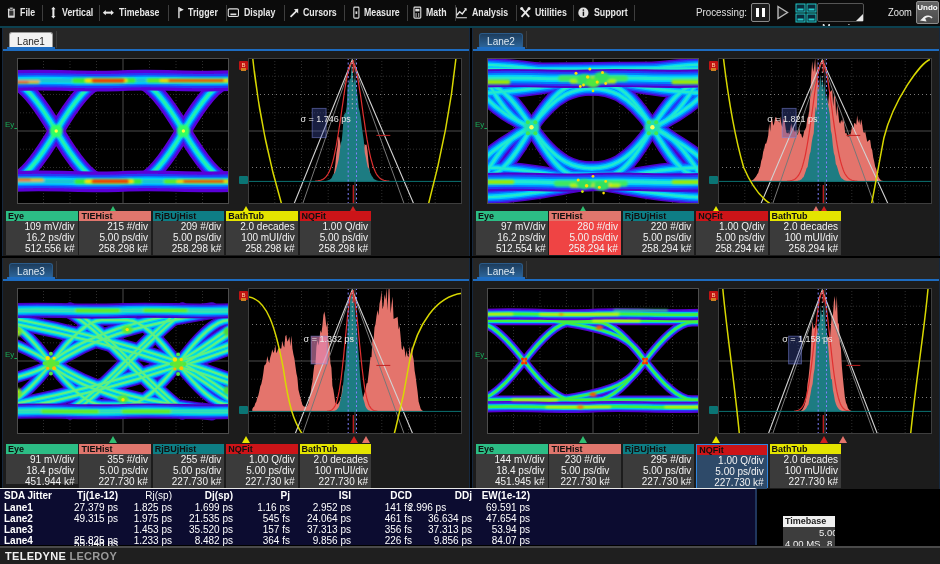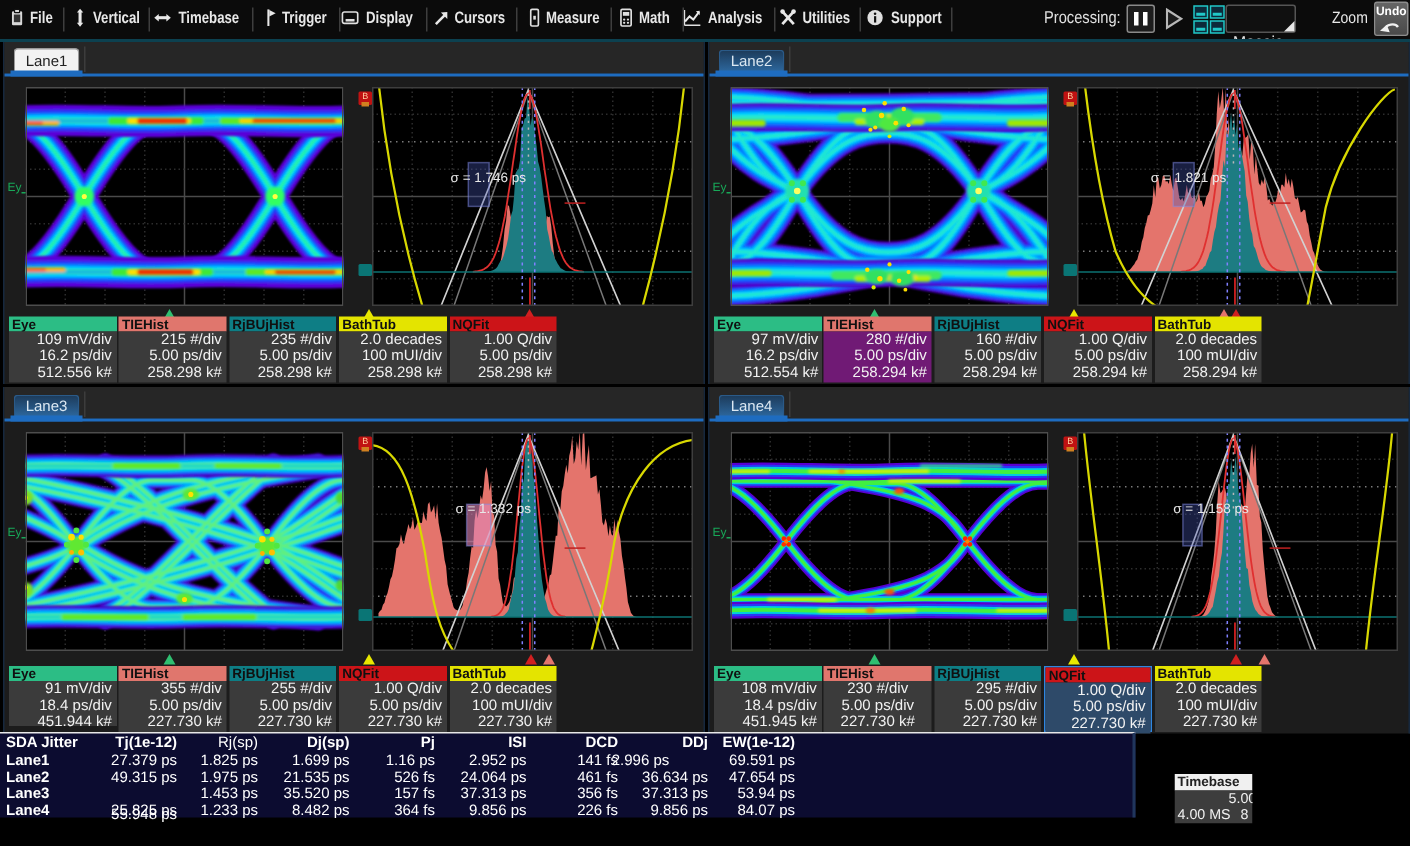--- a/index.html
+++ b/index.html
@@ -274,21 +274,21 @@
         <div style="position:absolute;left:0;top:0;width:100%;height:10px;background:#e0766d;font-size:9px;font-weight:bold;color:#101010;padding-left:2px;box-sizing:border-box;line-height:10px">TIEHist</div>
         <div style="position:absolute;left:0;top:10px;width:100%;height:34px;background:#3b3b3b;font-size:10px;color:#f2f2f2;text-align:right;padding:0 3px;box-sizing:border-box;line-height:11.2px">
           <div>215 #/div</div>
           <div>5.00 ps/div</div>
           <div>258.298 k#</div>
         </div>
       </div>
 <div style="position:absolute;left:149.8px;top:183px;width:71.5px;height:44px;box-sizing:border-box">
         <div style="position:absolute;left:0;top:0;width:100%;height:10px;background:#0e7e85;font-size:9px;font-weight:bold;color:#101010;padding-left:2px;box-sizing:border-box;line-height:10px">RjBUjHist</div>
         <div style="position:absolute;left:0;top:10px;width:100%;height:34px;background:#3b3b3b;font-size:10px;color:#f2f2f2;text-align:right;padding:0 3px;box-sizing:border-box;line-height:11.2px">
-          <div>235 #/div</div>
+          <div>209 #/div</div>
           <div>5.00 ps/div</div>
           <div>258.298 k#</div>
         </div>
       </div>
 <div style="position:absolute;left:223.2px;top:183px;width:71.5px;height:44px;box-sizing:border-box">
         <div style="position:absolute;left:0;top:0;width:100%;height:10px;background:#e4e400;font-size:9px;font-weight:bold;color:#101010;padding-left:2px;box-sizing:border-box;line-height:10px">BathTub</div>
         <div style="position:absolute;left:0;top:10px;width:100%;height:34px;background:#3b3b3b;font-size:10px;color:#f2f2f2;text-align:right;padding:0 3px;box-sizing:border-box;line-height:11.2px">
           <div>2.0 decades</div>
           <div>100 mUI/div</div>
           <div>258.298 k#</div>
@@ -570,30 +570,30 @@
 <div style="position:absolute;left:3.0px;top:183px;width:71.5px;height:44px;box-sizing:border-box">
         <div style="position:absolute;left:0;top:0;width:100%;height:10px;background:#2cbd85;font-size:9px;font-weight:bold;color:#101010;padding-left:2px;box-sizing:border-box;line-height:10px">Eye</div>
         <div style="position:absolute;left:0;top:10px;width:100%;height:34px;background:#3b3b3b;font-size:10px;color:#f2f2f2;text-align:right;padding:0 2px;box-sizing:border-box;line-height:11.2px">
           <div>97 mV/div</div>
           <div>16.2 ps/div</div>
           <div>512.554 k#</div>
         </div>
       </div>
 <div style="position:absolute;left:76.4px;top:183px;width:71.5px;height:44px;box-sizing:border-box">
         <div style="position:absolute;left:0;top:0;width:100%;height:10px;background:#e0766d;font-size:9px;font-weight:bold;color:#101010;padding-left:2px;box-sizing:border-box;line-height:10px">TIEHist</div>
-        <div style="position:absolute;left:0;top:10px;width:100%;height:34px;background:#701a75;font-size:10px;color:#f2f2f2;text-align:right;padding:0 3px;box-sizing:border-box;line-height:11.2px">
+        <div style="position:absolute;left:0;top:10px;width:100%;height:34px;background:#ef4444;font-size:10px;color:#f2f2f2;text-align:right;padding:0 3px;box-sizing:border-box;line-height:11.2px">
           <div>280 #/div</div>
           <div>5.00 ps/div</div>
           <div>258.294 k#</div>
         </div>
       </div>
 <div style="position:absolute;left:149.8px;top:183px;width:71.5px;height:44px;box-sizing:border-box">
         <div style="position:absolute;left:0;top:0;width:100%;height:10px;background:#0e7e85;font-size:9px;font-weight:bold;color:#101010;padding-left:2px;box-sizing:border-box;line-height:10px">RjBUjHist</div>
         <div style="position:absolute;left:0;top:10px;width:100%;height:34px;background:#3b3b3b;font-size:10px;color:#f2f2f2;text-align:right;padding:0 3px;box-sizing:border-box;line-height:11.2px">
-          <div>160 #/div</div>
+          <div>220 #/div</div>
           <div>5.00 ps/div</div>
           <div>258.294 k#</div>
         </div>
       </div>
 <div style="position:absolute;left:223.2px;top:183px;width:71.5px;height:44px;box-sizing:border-box">
         <div style="position:absolute;left:0;top:0;width:100%;height:10px;background:#cc1418;font-size:9px;font-weight:bold;color:#101010;padding-left:2px;box-sizing:border-box;line-height:10px">NQFit</div>
         <div style="position:absolute;left:0;top:10px;width:100%;height:34px;background:#3b3b3b;font-size:10px;color:#f2f2f2;text-align:right;padding:0 3px;box-sizing:border-box;line-height:11.2px">
           <div>1.00 Q/div</div>
           <div>5.00 ps/div</div>
           <div>258.294 k#</div>
@@ -1070,21 +1070,21 @@
 <rect x="0.5" y="0.5" width="213" height="145" fill="none" stroke="#3e3e3e" stroke-width="1"></rect>
 </svg>
       </div>
 <div style="position:absolute;left:105.5px;top:178px;width:0;height:0;border-left:4.5px solid transparent;border-right:4.5px solid transparent;border-bottom:7px solid #2fbf71"></div>
 <div style="position:absolute;left:239.0px;top:178px;width:0;height:0;border-left:4.5px solid transparent;border-right:4.5px solid transparent;border-bottom:7px solid #e8e800"></div>
 <div style="position:absolute;left:347.0px;top:178px;width:0;height:0;border-left:4.5px solid transparent;border-right:4.5px solid transparent;border-bottom:7px solid #d02020"></div>
 <div style="position:absolute;left:365.5px;top:178px;width:0;height:0;border-left:4.5px solid transparent;border-right:4.5px solid transparent;border-bottom:7px solid #e4746c"></div>
 <div style="position:absolute;left:3.0px;top:186px;width:71.5px;height:44px;box-sizing:border-box">
         <div style="position:absolute;left:0;top:0;width:100%;height:10px;background:#2cbd85;font-size:9px;font-weight:bold;color:#101010;padding-left:2px;box-sizing:border-box;line-height:10px">Eye</div>
         <div style="position:absolute;left:0;top:10px;width:100%;height:34px;background:#3b3b3b;font-size:10px;color:#f2f2f2;text-align:right;padding:0 3px;box-sizing:border-box;line-height:11.2px">
-          <div>108 mV/div</div>
+          <div>144 mV/div</div>
           <div>18.4 ps/div</div>
           <div>451.945 k#</div>
         </div>
       </div>
 <div style="position:absolute;left:76.4px;top:186px;width:71.5px;height:44px;box-sizing:border-box">
         <div style="position:absolute;left:0;top:0;width:100%;height:10px;background:#e0766d;font-size:9px;font-weight:bold;color:#101010;padding-left:2px;box-sizing:border-box;line-height:10px">TIEHist</div>
         <div style="position:absolute;left:0;top:10px;width:100%;height:34px;background:#3b3b3b;font-size:10px;color:#f2f2f2;text-align:center;padding:0 3px;box-sizing:border-box;line-height:11.2px">
           <div>230 #/div</div>
           <div>5.00 ps/div</div>
           <div>227.730 k#</div>
@@ -1131,21 +1131,21 @@
 <div style="position:absolute;left:143px;top:12.5px;width:90px;text-align:right;font-size:10px;color:#fff">1.699 ps</div>
 <div style="position:absolute;left:200px;top:12.5px;width:90px;text-align:right;font-size:10px;color:#fff">1.16 ps</div>
 <div style="position:absolute;left:261px;top:12.5px;width:90px;text-align:right;font-size:10px;color:#fff">2.952 ps</div>
 <div style="position:absolute;left:322px;top:12.5px;width:90px;text-align:right;font-size:10px;color:#fff">141 fs</div>
 <div style="position:absolute;left:382px;top:12.5px;width:90px;text-align:center;font-size:10px;color:#fff">2.996 ps</div>
 <div style="position:absolute;left:440px;top:12.5px;width:90px;text-align:right;font-size:10px;color:#fff">69.591 ps</div>
 <div style="position:absolute;left:4px;top:23.7px;font-size:10px;font-weight:bold;color:#fff">Lane2</div>
 <div style="position:absolute;left:28px;top:23.7px;width:90px;text-align:right;font-size:10px;color:#fff">49.315 ps</div>
 <div style="position:absolute;left:82px;top:23.7px;width:90px;text-align:right;font-size:10px;color:#fff">1.975 ps</div>
 <div style="position:absolute;left:143px;top:23.7px;width:90px;text-align:right;font-size:10px;color:#fff">21.535 ps</div>
-<div style="position:absolute;left:200px;top:23.7px;width:90px;text-align:right;font-size:10px;color:#fff">526 fs</div>
+<div style="position:absolute;left:200px;top:23.7px;width:90px;text-align:right;font-size:10px;color:#fff">545 fs</div>
 <div style="position:absolute;left:261px;top:23.7px;width:90px;text-align:right;font-size:10px;color:#fff">24.064 ps</div>
 <div style="position:absolute;left:322px;top:23.7px;width:90px;text-align:right;font-size:10px;color:#fff">461 fs</div>
 <div style="position:absolute;left:382px;top:23.7px;width:90px;text-align:right;font-size:10px;color:#fff">36.634 ps</div>
 <div style="position:absolute;left:440px;top:23.7px;width:90px;text-align:right;font-size:10px;color:#fff">47.654 ps</div>
 <div style="position:absolute;left:4px;top:34.9px;font-size:10px;font-weight:bold;color:#fff">Lane3</div>
 <div style="position:absolute;left:28px;top:49px;width:90px;text-align:right;font-size:10px;color:#fff">55.948 ps</div>
 <div style="position:absolute;left:82px;top:34.9px;width:90px;text-align:right;font-size:10px;color:#fff">1.453 ps</div>
 <div style="position:absolute;left:143px;top:34.9px;width:90px;text-align:right;font-size:10px;color:#fff">35.520 ps</div>
 <div style="position:absolute;left:200px;top:34.9px;width:90px;text-align:right;font-size:10px;color:#fff">157 fs</div>
 <div style="position:absolute;left:261px;top:34.9px;width:90px;text-align:right;font-size:10px;color:#fff">37.313 ps</div>
@@ -1163,12 +1163,15 @@
 <div style="position:absolute;left:440px;top:46.1px;width:90px;text-align:right;font-size:10px;color:#fff">84.07 ps</div>
 </div>
 <div style="position:absolute;left:783px;top:516px;width:52px;height:33px;overflow:hidden">
       <div style="position:absolute;left:0;top:0;width:52px;height:11px;background:#f0f0f0;font-size:9px;font-weight:bold;color:#222;padding-left:2px;line-height:11px;box-sizing:border-box">Timebase</div>
       <div style="position:absolute;left:0;top:11px;width:52px;height:22px;background:#3d3d3d;color:#f0f0f0;font-size:9.5px">
         <div style="position:absolute;left:36px;top:0">5.00</div>
         <div style="position:absolute;left:2px;top:11px">4.00 MS</div>
         <div style="position:absolute;left:44px;top:11px">8</div>
       </div>
     </div>
+<div style="position:absolute;left:0;top:546px;width:940px;height:18px;background:#1f1f1f;border-top:2px solid #4a4a4a;box-sizing:border-box">
+      <div style="position:absolute;left:5px;top:2px;font-size:11px;font-weight:bold;color:#f0f0f0;letter-spacing:0.3px">TELEDYNE <span style="color:#9a9a9a">LECROY</span></div>
+    </div>
 </div>
 </body></html>

